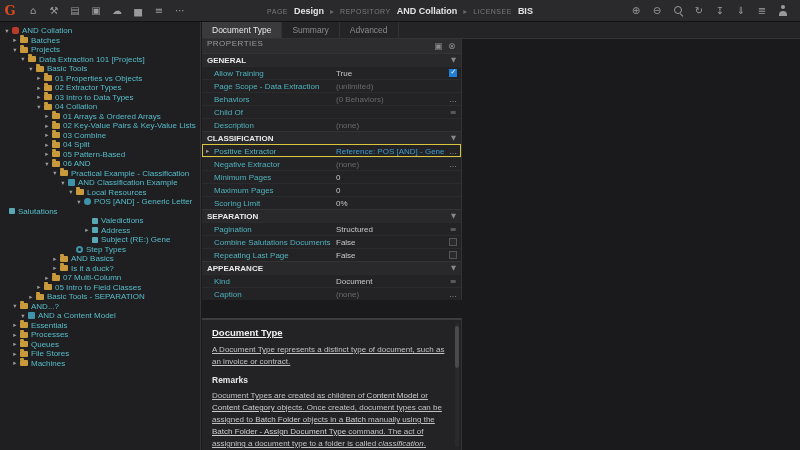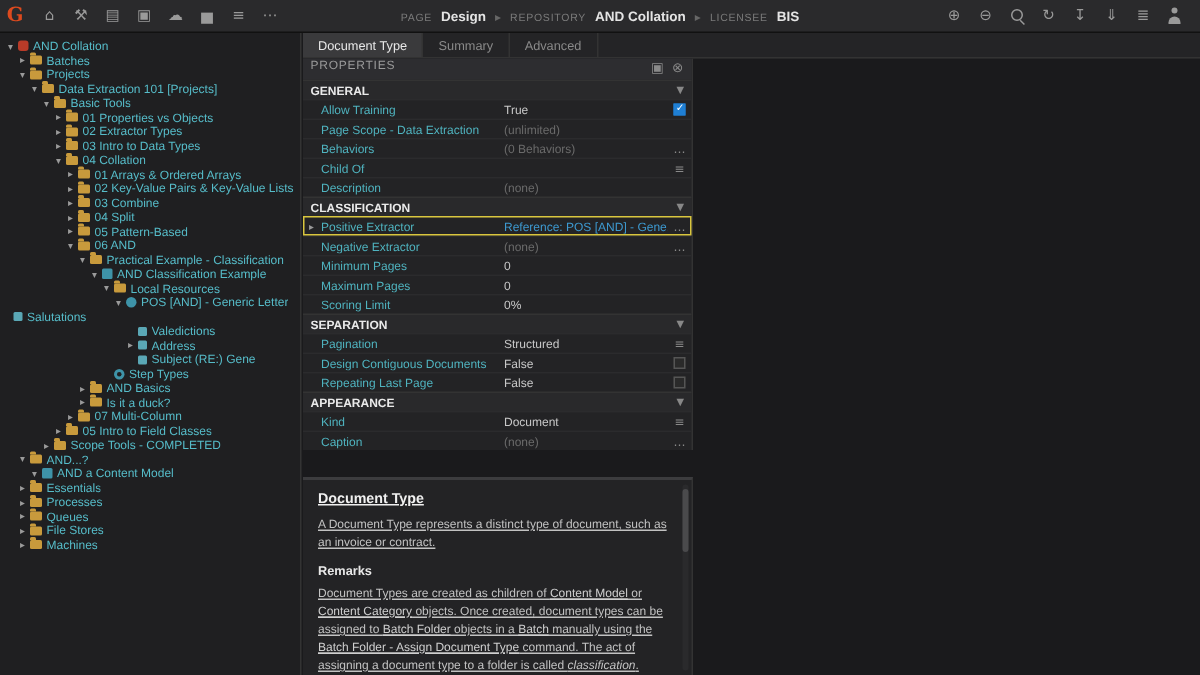--- a/index.html
+++ b/index.html
@@ -337,21 +337,21 @@
         <span class="arrow">▸</span>
         <span class="tnode">
           <span class="tic tic-folder"></span>
           <span class="tlabel">05 Intro to Field Classes</span>
         </span>
       </div>
       <div class="tree-row" style="padding-left: 27px;">
         <span class="arrow">▸</span>
         <span class="tnode">
           <span class="tic tic-folder"></span>
-          <span class="tlabel">Scope Tools - COMPLETED</span>
+          <span class="tlabel">Basic Tools - SEPARATION</span>
         </span>
       </div>
       <div class="tree-row" style="padding-left: 11px;">
         <span class="arrow">▾</span>
         <span class="tnode">
           <span class="tic tic-folder"></span>
           <span class="tlabel">AND...?</span>
         </span>
       </div>
       <div class="tree-row" style="padding-left: 19px;">
@@ -487,21 +487,21 @@
         <span class="chev">▼</span>
       </div>
       <div class="prow">
         <span class="pexp"></span>
         <span class="plabel">Pagination</span>
         <span class="pvalue">Structured</span>
         <span class="pctl">≡</span>
       </div>
       <div class="prow">
         <span class="pexp"></span>
-        <span class="plabel">Design Contiguous Documents</span>
+        <span class="plabel">Combine Salutations Documents</span>
         <span class="pvalue">False</span>
         <span class="pctl"><span class="checkbox"></span></span>
       </div>
       <div class="prow">
         <span class="pexp"></span>
         <span class="plabel">Repeating Last Page</span>
         <span class="pvalue">False</span>
         <span class="pctl"><span class="checkbox"></span></span>
       </div>
       <div class="group-header">

